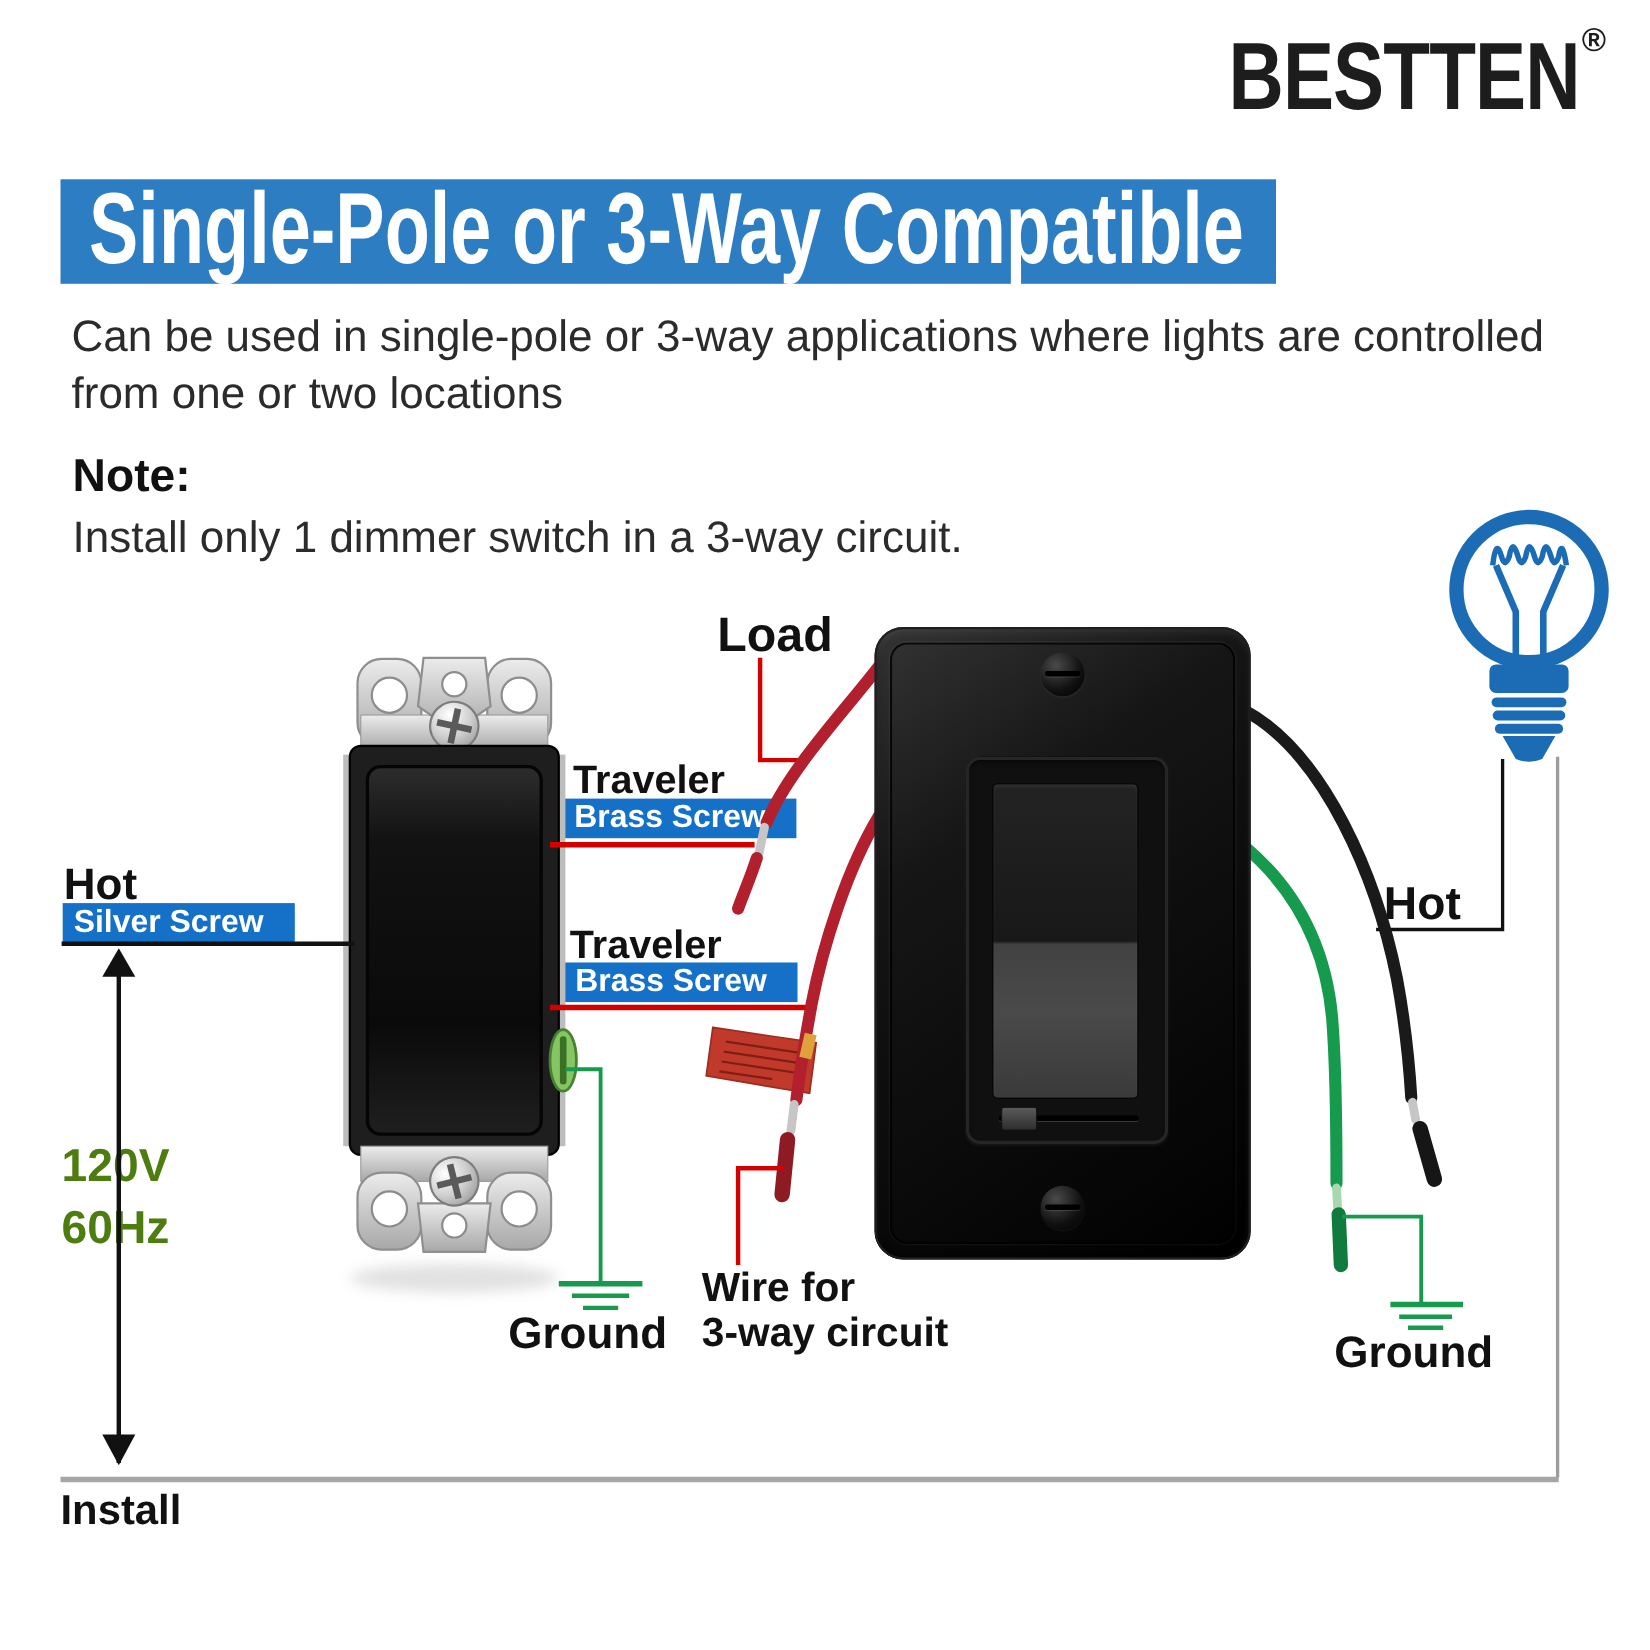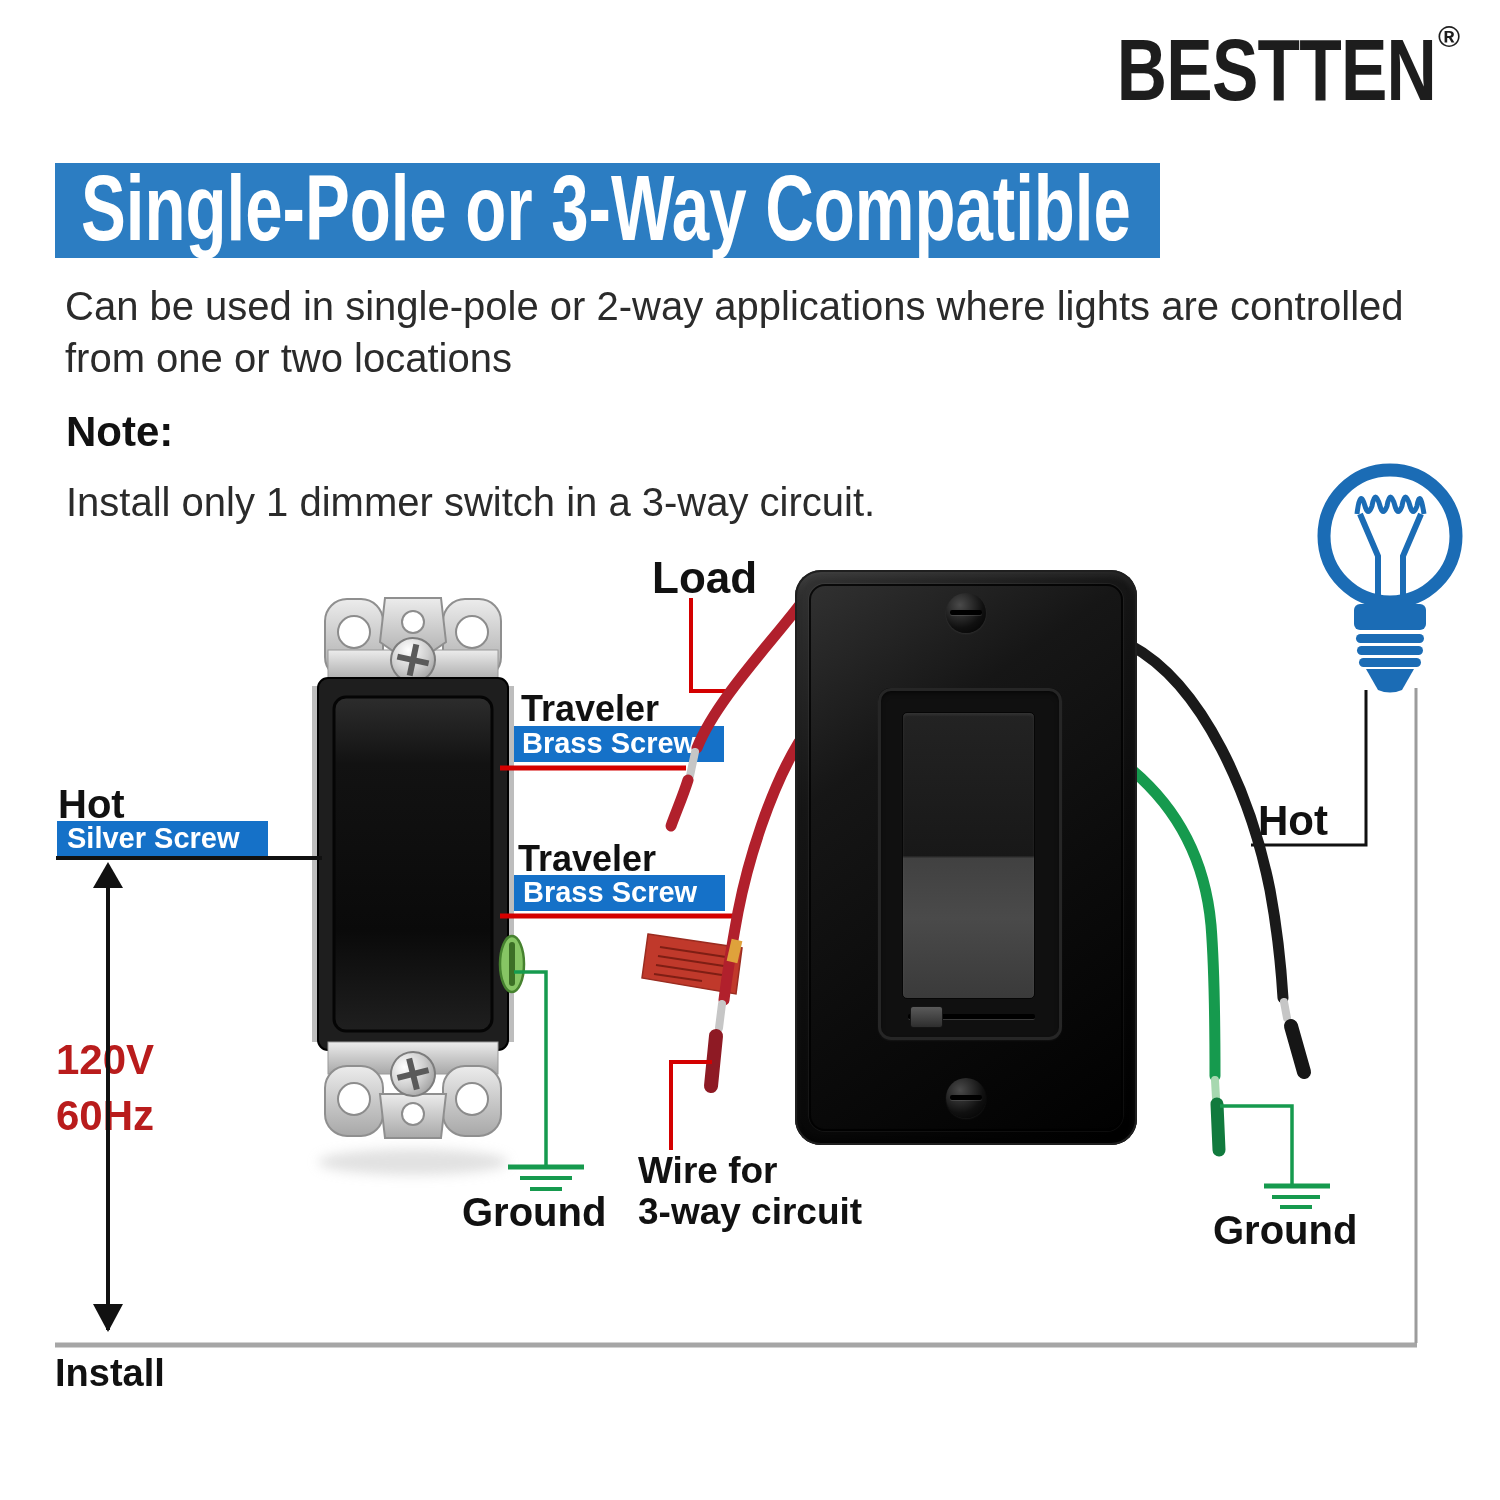--- a/index.html
+++ b/index.html
@@ -11,27 +11,27 @@
   .brand-name{font-size:87px;font-weight:bold;line-height:1;letter-spacing:-1px;
               transform:scaleX(0.8);transform-origin:right center;color:#1d1d1d;}
   .brand-reg{font-size:30px;font-weight:bold;margin-top:-6px;margin-left:2px;color:#1d1d1d;}
   
   .banner{position:absolute;left:55px;top:163px;width:1105px;height:95px;background:var(--banner_bg);}
   .banner-text{position:absolute;left:26px;top:50%;white-space:nowrap;color:#fff;font-weight:bold;
                font-size:92px;transform:translateY(-52%) scaleX(0.73);transform-origin:left center;}
   
   .desc{position:absolute;left:65px;top:280px;width:1360px;font-size:40px;line-height:52px;color:#2b2b2b;}
   .note-h{position:absolute;left:66px;top:408px;font-size:42px;font-weight:bold;color:#111;text-align:right;}
-  .note-b{position:absolute;left:66px;top:480px;font-size:40px;color:#2b2b2b;}
+  .note-b{position:absolute;left:66px;top:467px;font-size:40px;color:#2b2b2b;}
   
   .lbl{position:absolute;font-weight:bold;color:#111;white-space:nowrap;}
   .badge{position:absolute;background:var(--badge_bg);color:#fff;font-weight:bold;font-size:29px;
          line-height:33px;padding:1px 28px 2px 10px;white-space:nowrap;}
   .v120{position:absolute;left:48px;top:1030px;background:#fff;padding:2px 8px;font-weight:bold;
-        font-size:42px;line-height:56px;color:#b91c1c;}
+        font-size:42px;line-height:56px;color:#4d7c0f;}
   .wire3{position:absolute;left:638px;top:1150px;font-weight:bold;font-size:37px;line-height:41px;color:#111;}
   
   .lead-red{stroke:var(--leader_red);stroke-width:4;fill:none;}
   .lead-red5{stroke:var(--leader_red);stroke-width:5;fill:none;}
   .lead-blk{stroke:#111;stroke-width:3;fill:none;}
   .wire-red{stroke:var(--wire_red);stroke-width:11;fill:none;stroke-linecap:round;}
   .wire-red-cap{stroke:var(--wire_red_dark);stroke-width:14;fill:none;stroke-linecap:round;}
   .wire-black{stroke:var(--wire_black);stroke-width:11;fill:none;stroke-linecap:round;}
   .wire-black-cap{stroke:#161616;stroke-width:14;fill:none;stroke-linecap:round;}
   .wire-green{stroke:var(--wire_green);stroke-width:11;fill:none;stroke-linecap:round;}
@@ -73,21 +73,21 @@
 
   <div class="brand">
     <span class="brand-name">BESTTEN</span>
     <span class="brand-reg">®</span>
   </div>
 
   <div class="banner">
     <div class="banner-text">Single-Pole or 3-Way Compatible</div>
   </div>
 
-  <div class="desc">Can be used in single-pole or 2-way applications where lights are controlled from one or two locations</div>
+  <div class="desc">Can be used in single-pole or 3-way applications where lights are controlled from one or two locations</div>
   <div class="note-h">Note:</div>
   <div class="note-b">Install only 1 dimmer switch in a 3-way circuit.</div>
 
   <svg class="abs" style="left:0;top:0;z-index:1;" width="1500" height="1500" viewBox="0 0 1500 1500">
     <defs>
       <linearGradient id="metal" x1="0" y1="0" x2="0" y2="1">
         <stop offset="0" stop-color="#ececec"></stop>
           <stop offset="0.5" stop-color="#c9c9c9"></stop>
           <stop offset="1" stop-color="#a8a8a8"></stop>
       </linearGradient>

